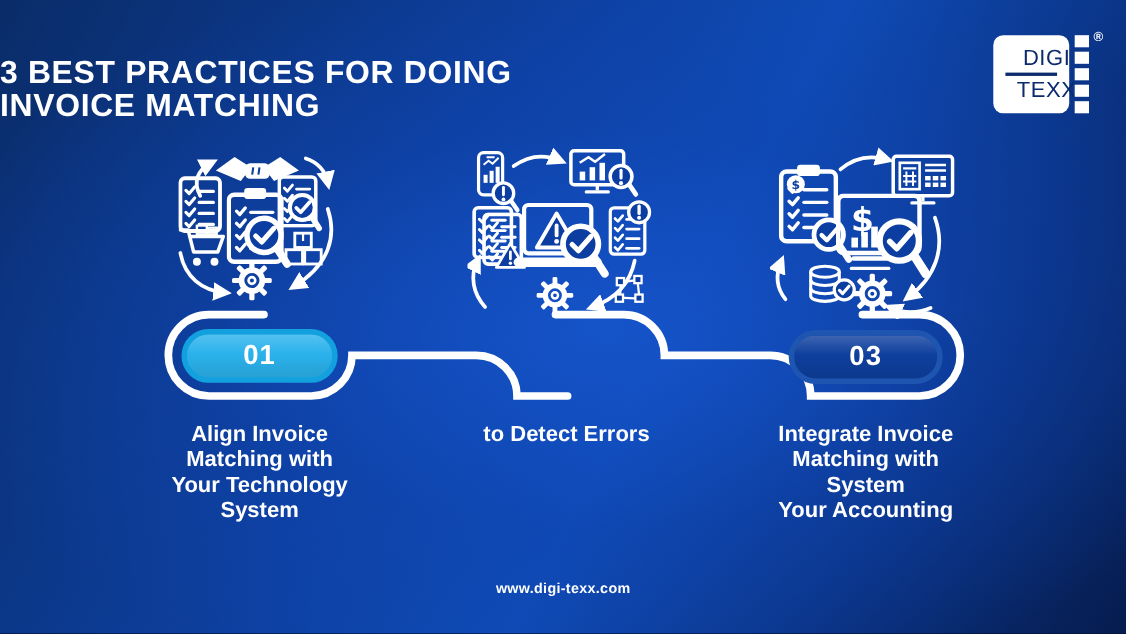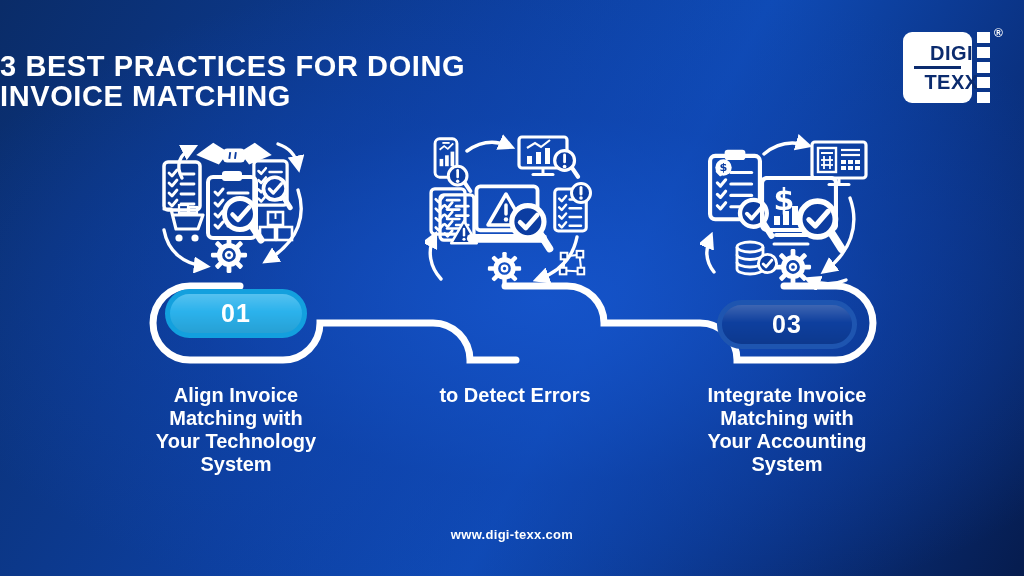--- a/index.html
+++ b/index.html
@@ -9,21 +9,21 @@
     background:
       radial-gradient(ellipse 62% 58% at 53% 52%, rgba(22,85,205,.85) 0%, rgba(16,70,180,.45) 55%, rgba(10,40,110,0) 100%),
       linear-gradient(118deg,#0a2c68 0%,#0d3f9e 38%,#0f4bb6 58%,#0a3180 80%,#061c4e 100%);
   }
   .title{position:absolute;left:0;top:36px;width:1024px;text-align:left;
     font-size:29px;font-weight:bold;letter-spacing:.6px;line-height:30px;margin-top:15px;}
   
   .logo{position:absolute;left:901px;top:26px;width:110px;height:82px;}
   .logo-box{position:absolute;left:2px;top:6px;width:69px;height:71px;background:#fff;border-radius:9px;
     display:flex;flex-direction:column;align-items:center;justify-content:center;}
-  .logo-word{color:#0b2b6e;font-weight:bold;font-size:20px;letter-spacing:.5px;line-height:22px;margin-left:28px;}
+  .logo-word{color:#0b2b6e;font-weight:normal;font-size:20px;letter-spacing:.5px;line-height:22px;margin-left:28px;}
   .logo-rule{width:47px;height:3px;background:#0b2b6e;margin:2px 0;}
   .strip{position:absolute;left:76px;top:6px;width:13px;height:71px;display:flex;flex-direction:column;justify-content:space-between;}
   .strip span{display:block;width:13px;height:11px;background:#fff;}
   .rmark{position:absolute;left:93px;top:0;font-size:12px;font-weight:bold;}
   
   .cluster{position:absolute;}
   .arr{stroke:#fff;stroke-width:3.4;fill:none;stroke-linecap:round;}
   
   .ribbon{position:absolute;left:0;top:0;}
   
@@ -288,38 +288,38 @@
     <use href="#gear" x="74" y="116" width="38" height="38"></use>
   </svg>
 
   <svg class="ribbon" width="1024" height="576" viewBox="0 0 1024 576">
     <g fill="none" stroke="#fff" stroke-width="7" stroke-linecap="round">
       <path d="M240,286 L190,286 A37,37 0 0 0 190,360 L283,360 A37,37 0 0 0 320,323 L433,323 A37,37 0 0 1 470,360 L516,360"></path>
       <path d="M505,286 L567,286 A37,37 0 0 1 604,323 L700,323 A37,37 0 0 1 737,360 L836,360 A37,37 0 0 0 836,286 L784,286"></path>
     </g>
   </svg>
 
-  <div class="pill" style="left: 165px; top: 289px; width: 142px; --fill: #2bb2ec; --ring: #13a0de;">
+  <div class="pill" style="left: 165px; top: 299px; width: 142px; --fill: #2bb2ec; --ring: #13a0de;">
     <span class="num">01</span>
   </div>
   <div class="pill" style="left: 717px; top: 300px; width: 140px; --fill: #0e3f9e; --ring: #1e55b0;">
     <span class="num">03</span>
   </div>
 
   <div class="step-label" style="left:131px">
     <div>Align Invoice</div>
     <div>Matching with</div>
     <div>Your Technology</div>
     <div>System</div>
   </div>
   <div class="step-label" style="left:410px">
     <div>to Detect Errors</div>
   </div>
   <div class="step-label" style="left:682px">
     <div>Integrate Invoice</div>
     <div>Matching with</div>
+    <div>System</div>
     <div>Your Accounting</div>
-    <div>System</div>
   </div>
 
   <div class="footer-url">www.digi-texx.com</div>
 
 </div>
 
 </body></html>

